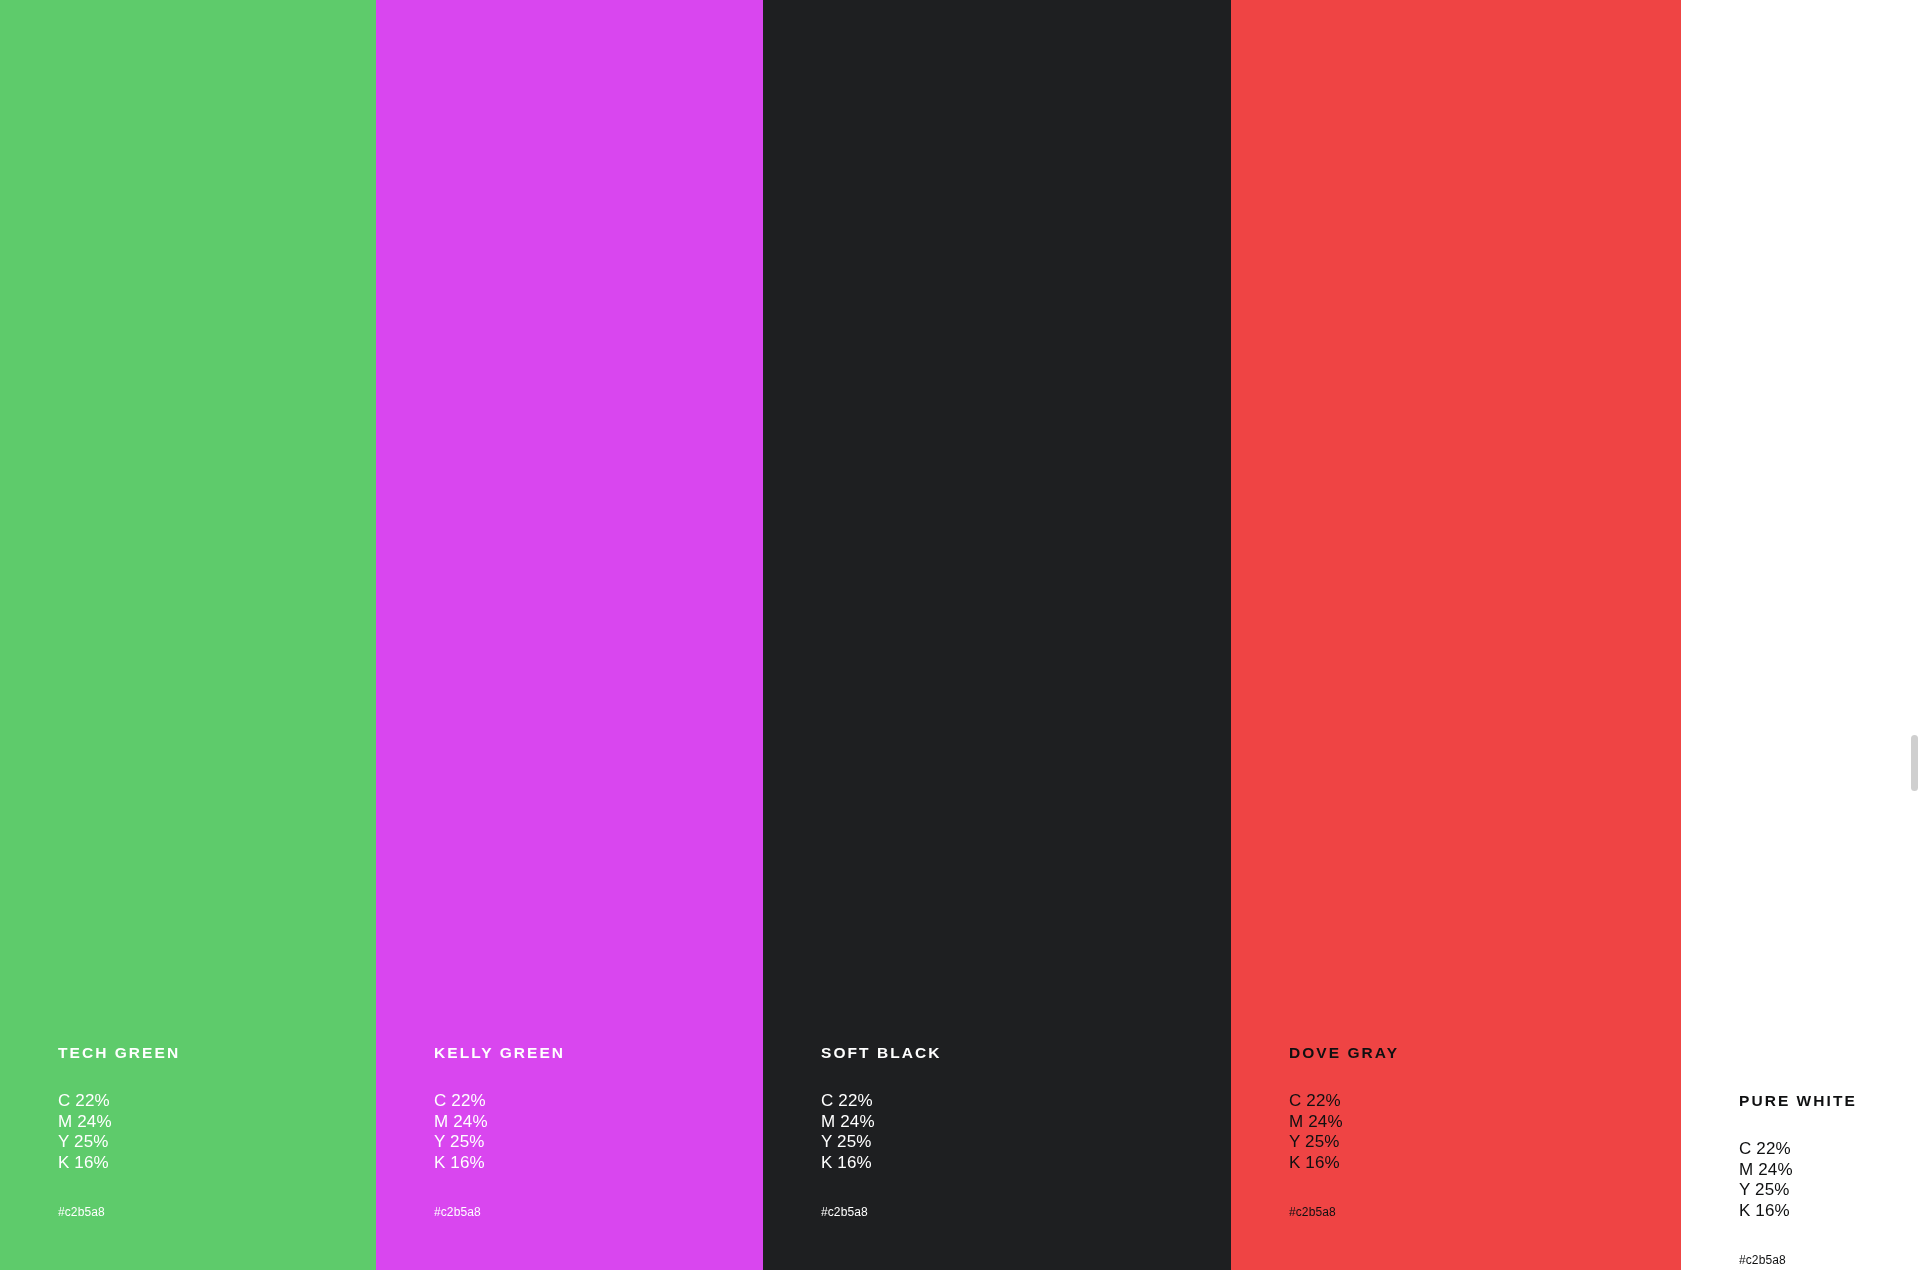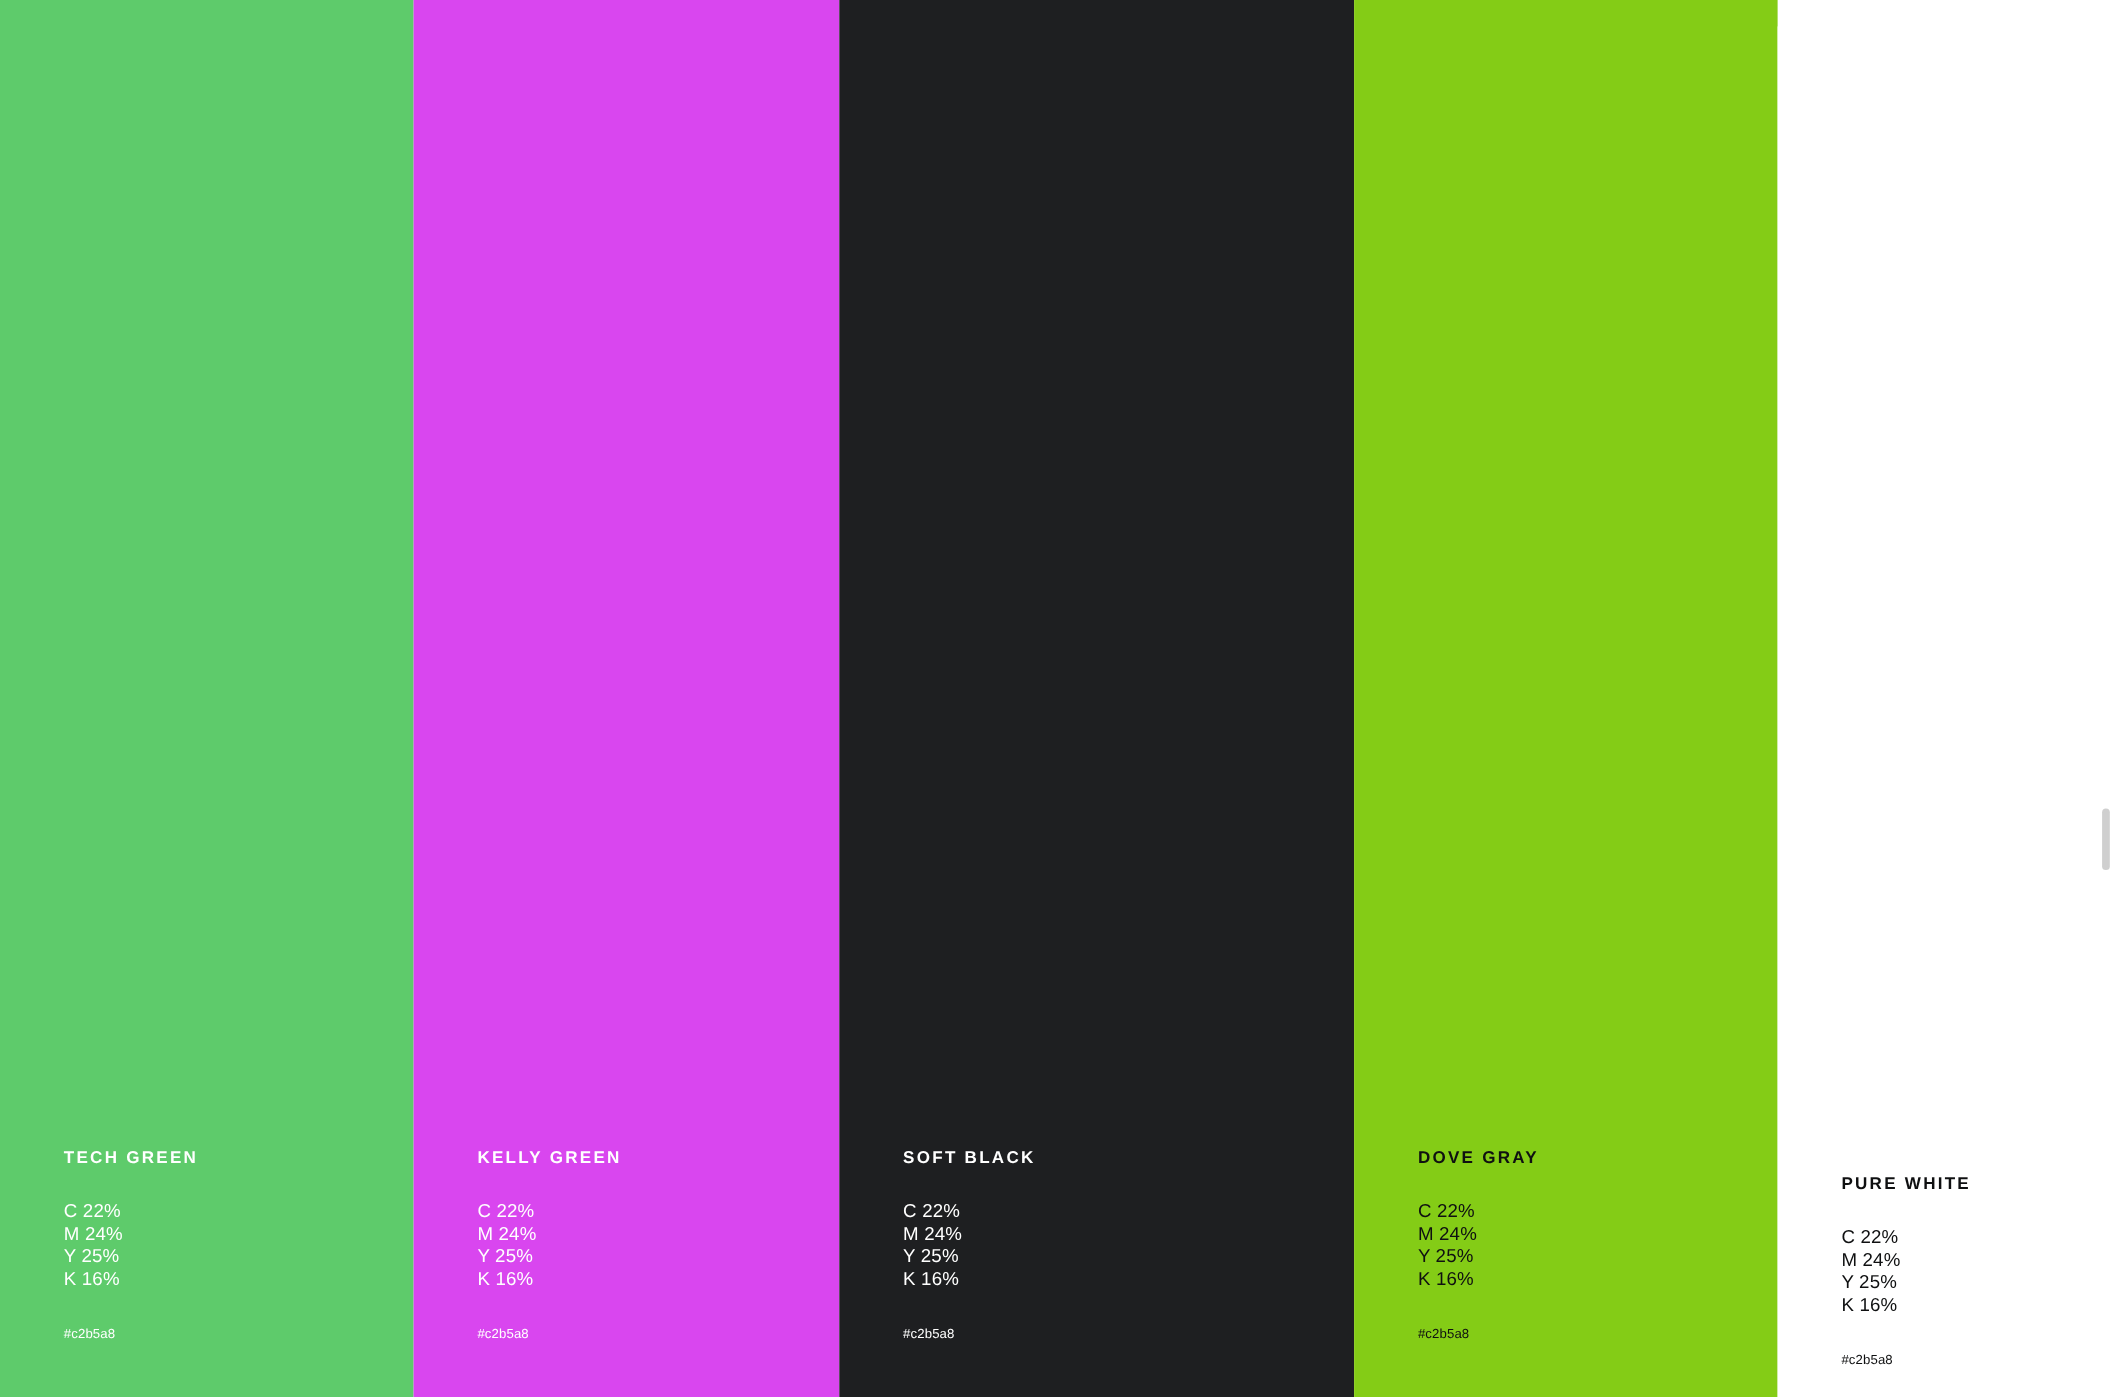--- a/index.html
+++ b/index.html
@@ -12,21 +12,21 @@
     background: #ffffff;
     font-family: "Liberation Sans", sans-serif;
   }
 
   #palette-board {
     position: relative;
     width: 1920px;
     height: 1270px;
     display: flex;
     flex-direction: row;
-    align-items: center;
+    align-items: flex-start;
     background: #ffffff;
   }
 
   .swatch {
     position: relative;
     height: 1270px;
     flex: 0 0 auto;
     display: block;
   }
 
@@ -136,21 +136,21 @@
       <ul class="cmyk-list">
         <li class="cmyk-line">C 22%</li>
         <li class="cmyk-line">M 24%</li>
         <li class="cmyk-line">Y 25%</li>
         <li class="cmyk-line">K 16%</li>
       </ul>
       <div class="hex-value">#c2b5a8</div>
     </div>
   </section>
 
-  <section class="swatch theme-dark" style="background-color: #84cc16; width: 385px;">
+  <section class="swatch theme-dark" style="background-color: #ef4444; width: 450px;">
     <div class="swatch-caption">
       <div class="swatch-title">DOVE GRAY</div>
       <ul class="cmyk-list">
         <li class="cmyk-line">C 22%</li>
         <li class="cmyk-line">M 24%</li>
         <li class="cmyk-line">Y 25%</li>
         <li class="cmyk-line">K 16%</li>
       </ul>
       <div class="hex-value">#c2b5a8</div>
     </div>

